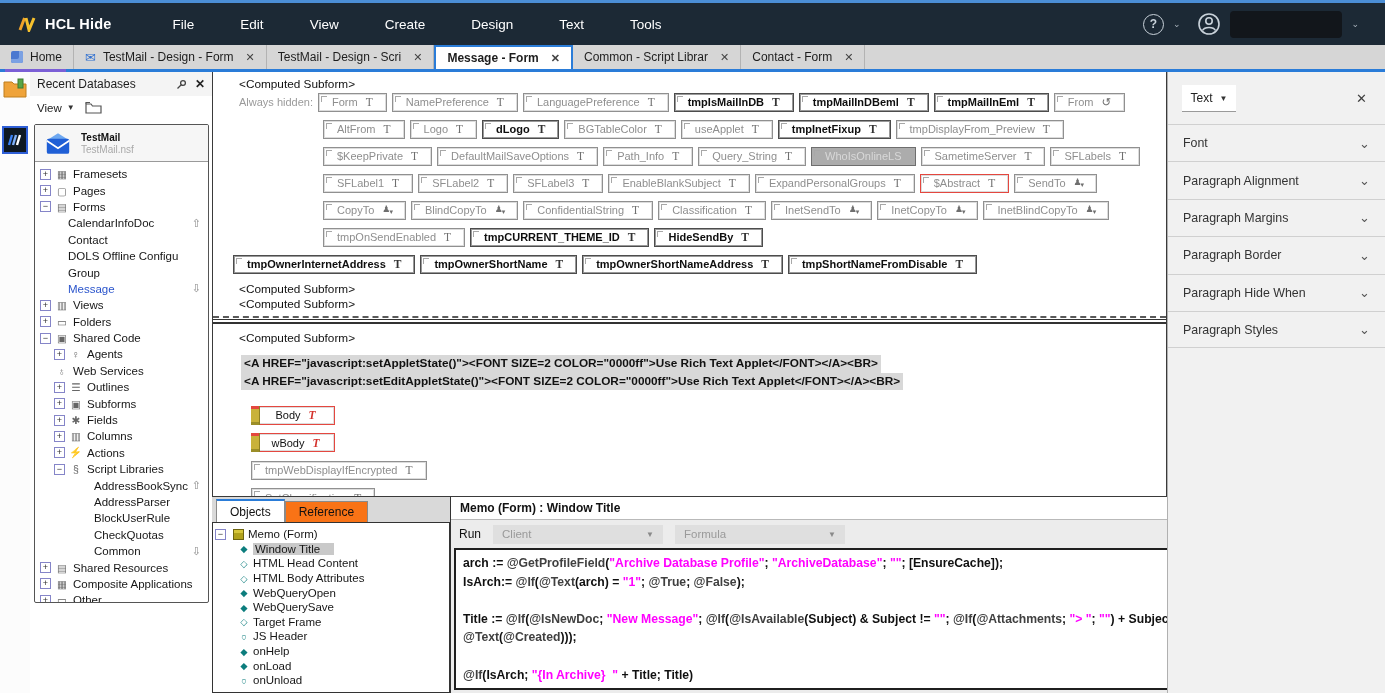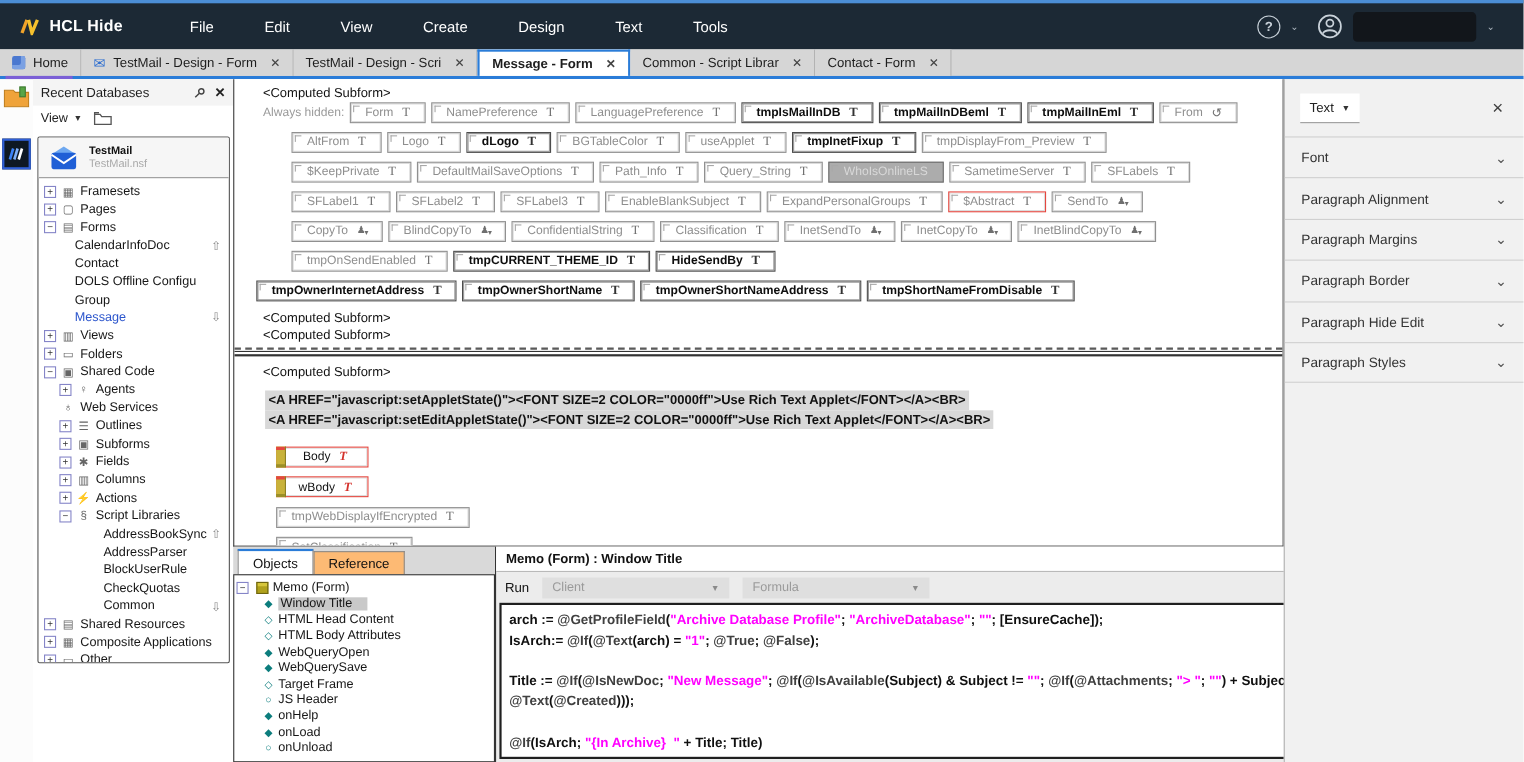--- a/index.html
+++ b/index.html
@@ -59,21 +59,21 @@
   .tarrow { position:absolute; right:5px; font-size:11px; color:#8a8a8a; }
   .t-sel { color:#2b55cc; }
 
   
   .design { position:absolute; top:72px; left:212px; width:955px; bottom:0; background:#fff; }
   .canvas { position:absolute; top:0; left:0; right:0; height:425px;
     border:1.6px solid #3a3a3a; border-top:none; overflow:hidden; background:#fff; }
   .sec1 { padding:5px 0 0 26px; }
   .cs { font-size:11.8px; color:#111; height:15.5px; }
   .frow { display:flex; align-items:flex-start; margin-bottom:8px; height:19px; }
-  .frow.ind { margin-left:26px; }
+  .frow.ind { margin-left:84px; }
   .frow.out { margin-left:-6px; }
   .ah-label { color:#9a9a9a; font-size:11px; padding-top:3px; margin-right:5px; white-space:nowrap; }
   .fld { position:relative; display:inline-flex; align-items:center; justify-content:center; height:19px;
     border:1px solid #909090; box-shadow:inset 0 0 0 1px #dcdcdc; background:#fff; margin-right:5px;
     padding:0 13px; font-size:11px; color:#8e8e8e; white-space:nowrap; min-width:66px; flex:none; }
   .fld::before { content:""; position:absolute; left:2px; top:2px; width:5px; height:5px;
     border-left:1px solid #a8a8a8; border-top:1px solid #a8a8a8; }
   .fld .ic { margin-left:8px; font-family:"Liberation Serif", serif; font-size:11.5px; color:#6f6f6f; }
   .fld .ic.names { font-size:9px; letter-spacing:-1px; }
   .fld .ic.names i { font-style:normal; font-size:7px; vertical-align:-2px; }
@@ -93,21 +93,21 @@
   .hline { display:block; width:fit-content; background:#d8d8d8; font-size:11.8px; font-weight:bold;
     line-height:17.5px; padding:0 3px; color:#111; white-space:nowrap; margin-left:2px; }
   .s2row { margin:8px 0 0 12px; }
   .s2row.first { margin-top:15px; }
 
   
   .bottom { position:absolute; top:425px; left:0; right:0; bottom:0; display:flex; }
   .objects { width:238px; display:flex; flex-direction:column; background:#d9d9d9; flex:none; }
   .obj-tabs { height:25px; display:flex; align-items:flex-end; padding-left:4px;border-radius:11px; }
   .obj-tab { height:21px; display:flex; align-items:center; padding:0 13px; font-size:12px;
-    border:1px solid #8a8a8a; border-bottom:none; background:#fdba74; color:#111; }
+    border:1px solid #8a8a8a; border-bottom:none; background:#f97316; color:#111; }
   .obj-tab.active { background:#fff; border-top:2.5px solid #2a7cd8; height:23px; }
   .obj-tree { flex:1; border:1.6px solid #333; background:#fff; padding:4px 2px; font-size:11.5px;
     overflow:hidden; color:#161616; }
   .oitem { height:14.6px; display:flex; align-items:center; white-space:nowrap; }
   .oroot-ico { width:11px; height:11px; background:#b0a11c; border:1px solid #6d6410; margin:0 4px;
     box-shadow:inset 0 3px 0 #d6c63a; flex:none; }
   .omark { width:14px; text-align:center; font-size:9.5px; color:#0c7d7d; margin-right:2px; flex:none; }
   .oitem.child { padding-left:22px; }
   .oitem .olbl.sel { background:#c9c9c9; padding:0 14px 0 2px; }
 
@@ -683,21 +683,21 @@
       </div>
       <div class="tp-sec">
         <span>Paragraph Margins</span>
         <span class="chv">⌄</span>
       </div>
       <div class="tp-sec">
         <span>Paragraph Border</span>
         <span class="chv">⌄</span>
       </div>
       <div class="tp-sec">
-        <span>Paragraph Hide Edit</span>
+        <span>Paragraph Hide When</span>
         <span class="chv">⌄</span>
       </div>
       <div class="tp-sec">
         <span>Paragraph Styles</span>
         <span class="chv">⌄</span>
       </div>
     </div>
 </div>
 
 </body></html>

